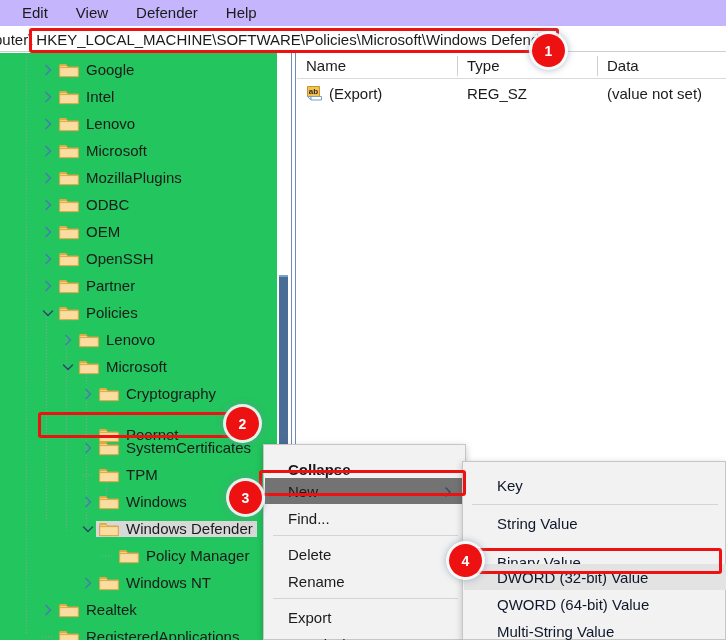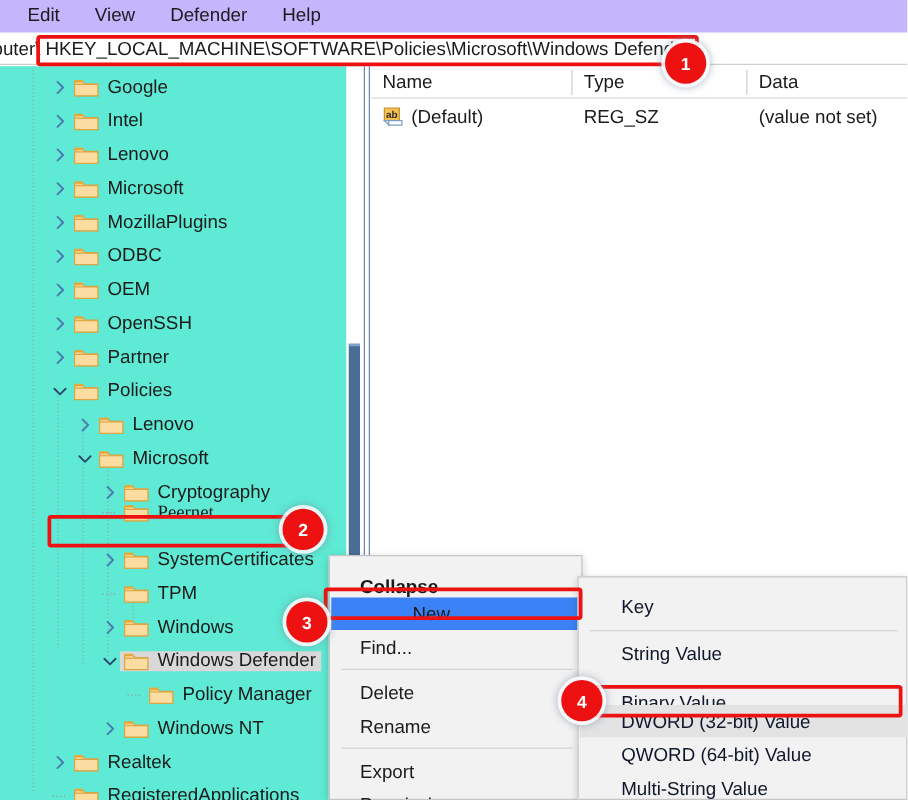--- a/index.html
+++ b/index.html
@@ -57,21 +57,21 @@
     font-size: 15px;
     color: #1b1b1b;
     white-space: nowrap;
   }
 
   
   #treepane {
     position: absolute;
     left: 0; top: 53px;
     width: 290px; height: 587px;
-    background: #5eead4;
+    background: #22c55e;
     overflow: hidden;
   }
   #tree-scroll-track {
     position: absolute;
     left: 277px; top: 53px;
     width: 14px; height: 587px;
     background: #ffffff;
   }
   #tree-scroll-thumb {
     position: absolute;
@@ -205,21 +205,21 @@
     width: 201px;
     height: 26px;
     display: flex;
     align-items: center;
     font-size: 15px;
     color: #1b1b1b;
     white-space: nowrap;
   }
   .mi .mlabel { margin-left: 23px; }
   .mi.bold .mlabel { font-weight: bold; margin-top: 11px; }
-  .mi.hover { background: #3b82f6; padding-left: 42px; }
+  .mi.hover { background: #737373; }
   .msep {
     position: absolute;
     left: 9px;
     width: 185px;
     height: 1px;
     background: #d4d4d4;
   }
   .arrow {
     position: absolute;
     right: 12px;
@@ -511,21 +511,21 @@
           <span class="folder">
             <svg width="20" height="16" viewBox="0 0 20 16">
               <path d="M0.7 3.2 H7.2 L8.9 5.0 H19.3 V14.6 H0.7 Z" fill="#f6cf85" stroke="#d9a441" stroke-width="1"></path>
               <path d="M0.7 2.0 H7.0 L8.4 3.5 H0.7 Z" fill="#e7a83a"></path>
               <path d="M0.7 5.6 H19.3 V14.6 H0.7 Z" fill="#fbdda2" stroke="#d9a441" stroke-width="0.9"></path>
             </svg>
           </span>
           <span class="tlabel">Cryptography</span>
         </span>
       </div>
-      <div class="trow" style="top: 343px; left: 80px; font-family: Liberation Serif, serif;">
+      <div class="trow" style="top: 368px; left: 80px;">
         <span class="chev">
           <svg width="16" height="16" viewBox="0 0 16 16">
             <path d="M2 8 H14" fill="none" stroke="#9a9a9a" stroke-width="1" stroke-dasharray="1 2"></path>
           </svg>
         </span>
         <span class="tlabel-wrap">
           <span class="folder">
             <svg width="20" height="16" viewBox="0 0 20 16">
               <path d="M0.7 3.2 H7.2 L8.9 5.0 H19.3 V14.6 H0.7 Z" fill="#f6cf85" stroke="#d9a441" stroke-width="1"></path>
               <path d="M0.7 2.0 H7.0 L8.4 3.5 H0.7 Z" fill="#e7a83a"></path>
@@ -690,21 +690,21 @@
 
   <div id="list-row0">
     <span id="ab-icon">
       <svg width="17" height="17" viewBox="0 0 17 17">
         <path d="M1.5 1.5 H13.5 V11.5 H1.5 Z" fill="#f5c251" stroke="#c9922c" stroke-width="1"></path>
         <text x="7.5" y="9.3" font-size="8" font-family="Liberation Sans, sans-serif" font-weight="bold" fill="#2b2b2b" text-anchor="middle">ab</text>
         <path d="M1.5 11.5 L5 15 L5 11.5 Z" fill="#ffffff" stroke="#7e9fc4" stroke-width="1"></path>
         <path d="M5 11.5 L15.5 11.5 L15.5 15 L5 15 Z" fill="#ffffff" stroke="#7e9fc4" stroke-width="1"></path>
       </svg>
     </span>
-    <span class="cell" style="left:32px;">(Default)</span>
+    <span class="cell" style="left:32px;">(Export)</span>
     <span class="cell" style="left:170px;">REG_SZ</span>
     <span class="cell" style="left:310px;">(value not set)</span>
   </div>
 </div>
 
 <div id="ctxmenu">
   <div class="mi bold" style="top:6px;">
     <span class="mlabel">Collapse</span>
   </div>
 

